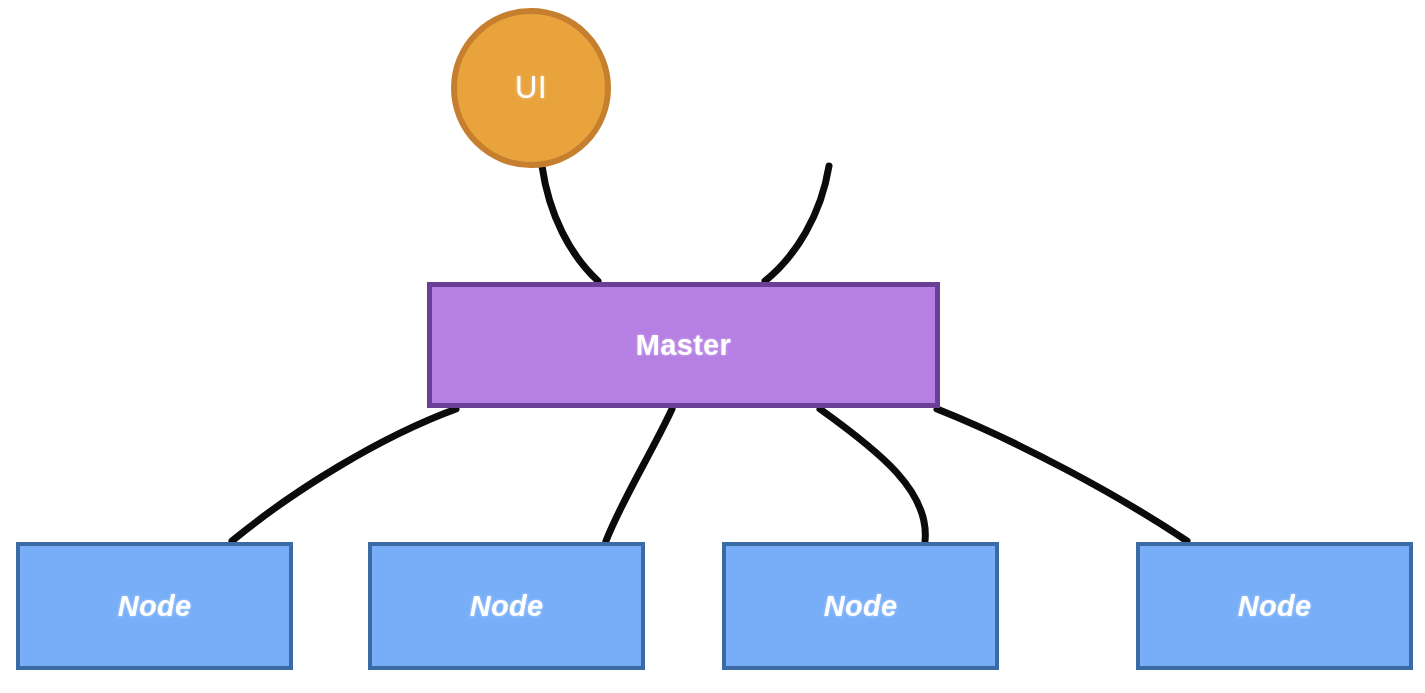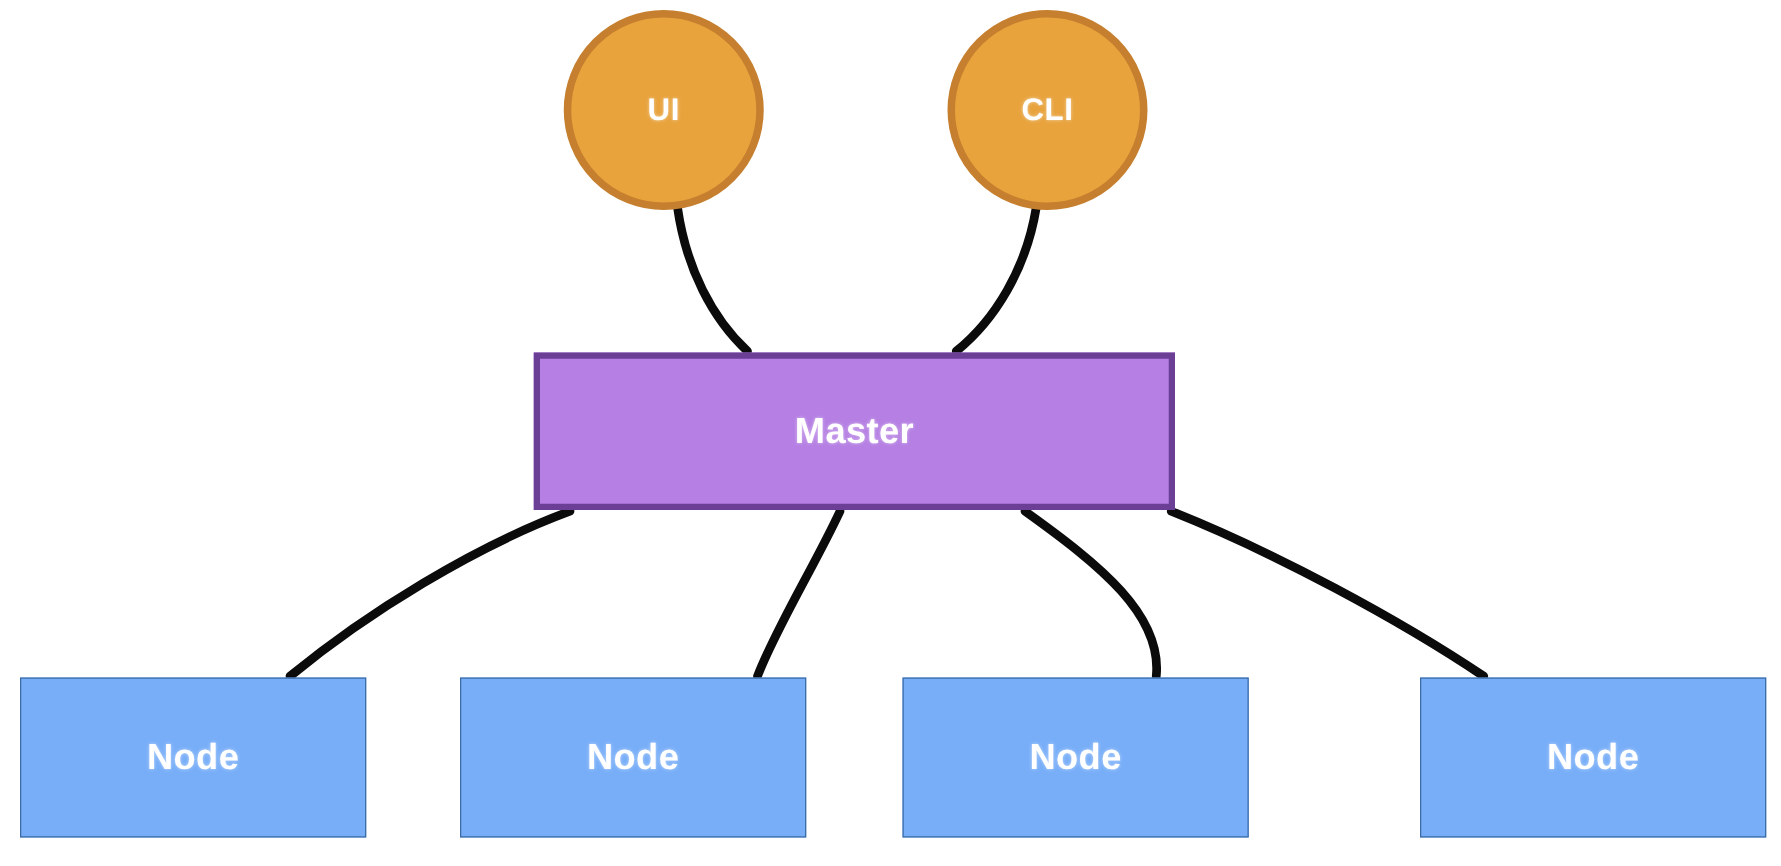--- a/index.html
+++ b/index.html
@@ -40,39 +40,40 @@
     justify-content: center;
     text-align: center;
   }
   .client-circle {
     border-radius: 50%;
     background: #e8a33d;
     border: 6px solid #c57f2e;
   }
   .client-label {
     color: #ffffff;
-    font-weight: bold;
-    font-size: 25px;
+    font-weight: normal;
+    font-size: 31px;
     letter-spacing: 0.5px;
     text-shadow: 0 0 3px rgba(255,255,255,0.55);
   }
   .master-box {
     background: #b57fe3;
     border: 5px solid #4c1d95;
   }
   .master-label {
     color: #ffffff;
     font-weight: bold;
     font-size: 29px;
     letter-spacing: 0.3px;
     text-shadow: 0 0 3px rgba(255,255,255,0.5);
   }
   .worker-box {
     background: #78aef8;
-    border: 1px solid #0f172a;
+    border: 4px solid #0f172a;
+    font-style: italic;
   }
   .worker-label {
     color: #ffffff;
     font-weight: bold;
     font-size: 29px;
     letter-spacing: 0.3px;
     text-shadow: 0 0 3px rgba(255,255,255,0.5);
   }
 </style>
 </head>
@@ -86,23 +87,20 @@
     <path class="edge-path" d="M 456 409 C 380 437 294 490 232 541" style="stroke: rgb(11, 11, 11); stroke-width: 7;"></path>
     <path class="edge-path" d="M 672 409 C 652 452 621 502 606 541" style="stroke: rgb(11, 11, 11); stroke-width: 7;"></path>
     <path class="edge-path" d="M 820 409 C 880 452 930 492 925 541" style="stroke: rgb(11, 11, 11); stroke-width: 7;"></path>
     <path class="edge-path" d="M 937 409 C 1020 442 1120 496 1187 541" style="stroke: rgb(11, 11, 11); stroke-width: 7;"></path>
   </svg>
 
   <div class="node-shape client-circle" style="left: 451px; top: 8px; width: 160px; height: 160px; background: rgb(232, 163, 61); border-color: rgb(197, 127, 46);">
     <span class="client-label">UI</span>
   </div>
 
-  <div class="node-shape client-circle" style="left: 758px; top: 8px; width: 160px; height: 160px; background: rgb(232, 163, 61); border-color: rgb(197, 127, 46);">
-    <span class="client-label">CLI</span>
-  </div>
 
   <div class="node-shape master-box" style="left: 427px; top: 282px; width: 513px; height: 126px; background: rgb(181, 127, 227); border-color: rgb(107, 63, 150);">
     <span class="master-label">Master</span>
   </div>
 
   <div class="node-shape worker-box" style="left: 16px; top: 542px; width: 277px; height: 128px; background: rgb(120, 174, 248); border-color: rgb(59, 107, 165);">
     <span class="worker-label">Node</span>
   </div>
 
   <div class="node-shape worker-box" style="left: 368px; top: 542px; width: 277px; height: 128px; background: rgb(120, 174, 248); border-color: rgb(59, 107, 165);">

